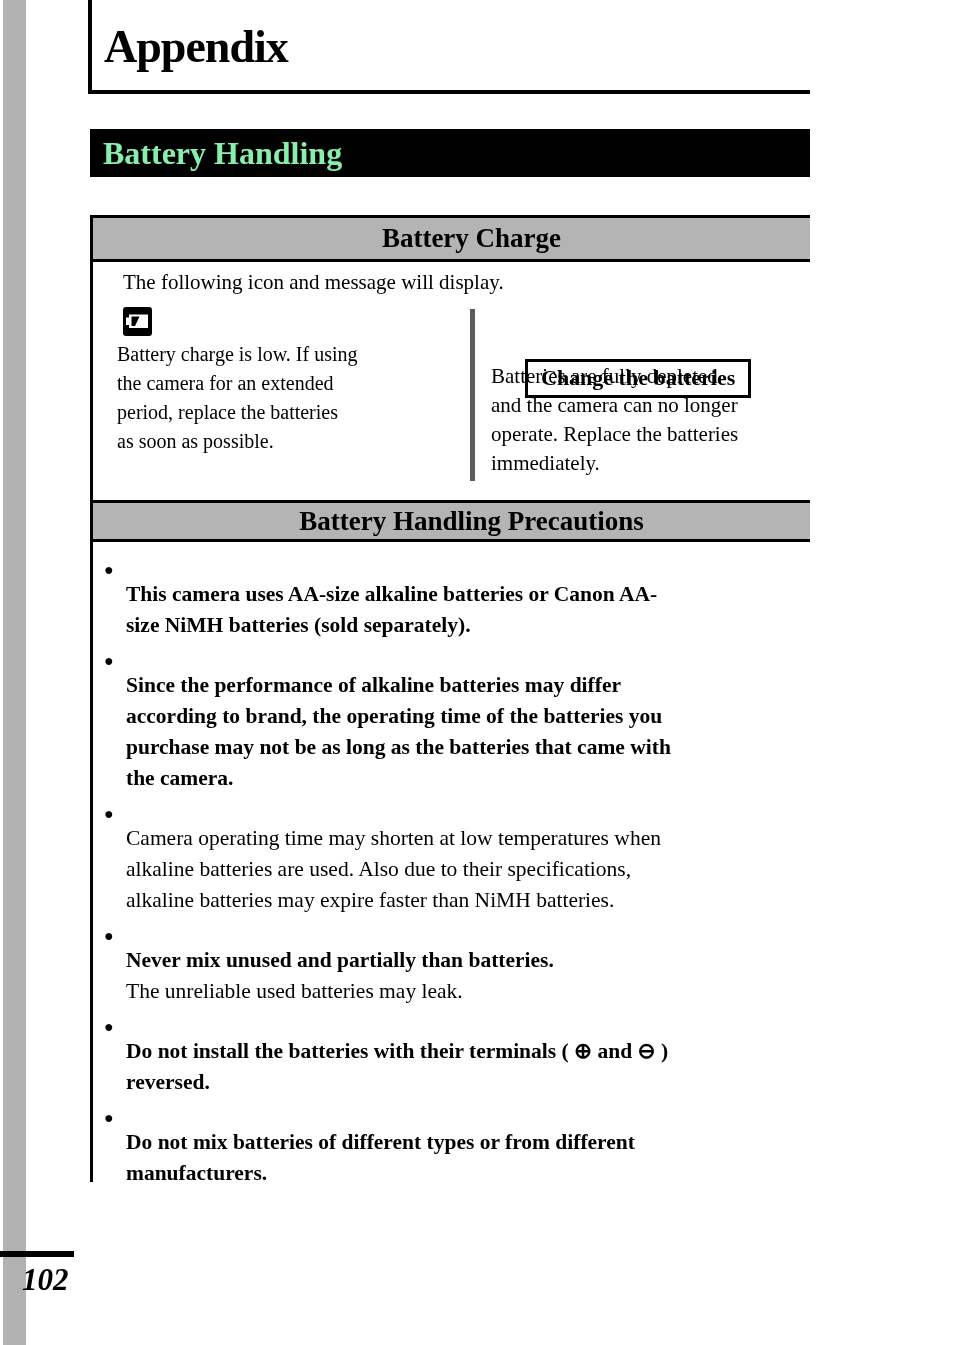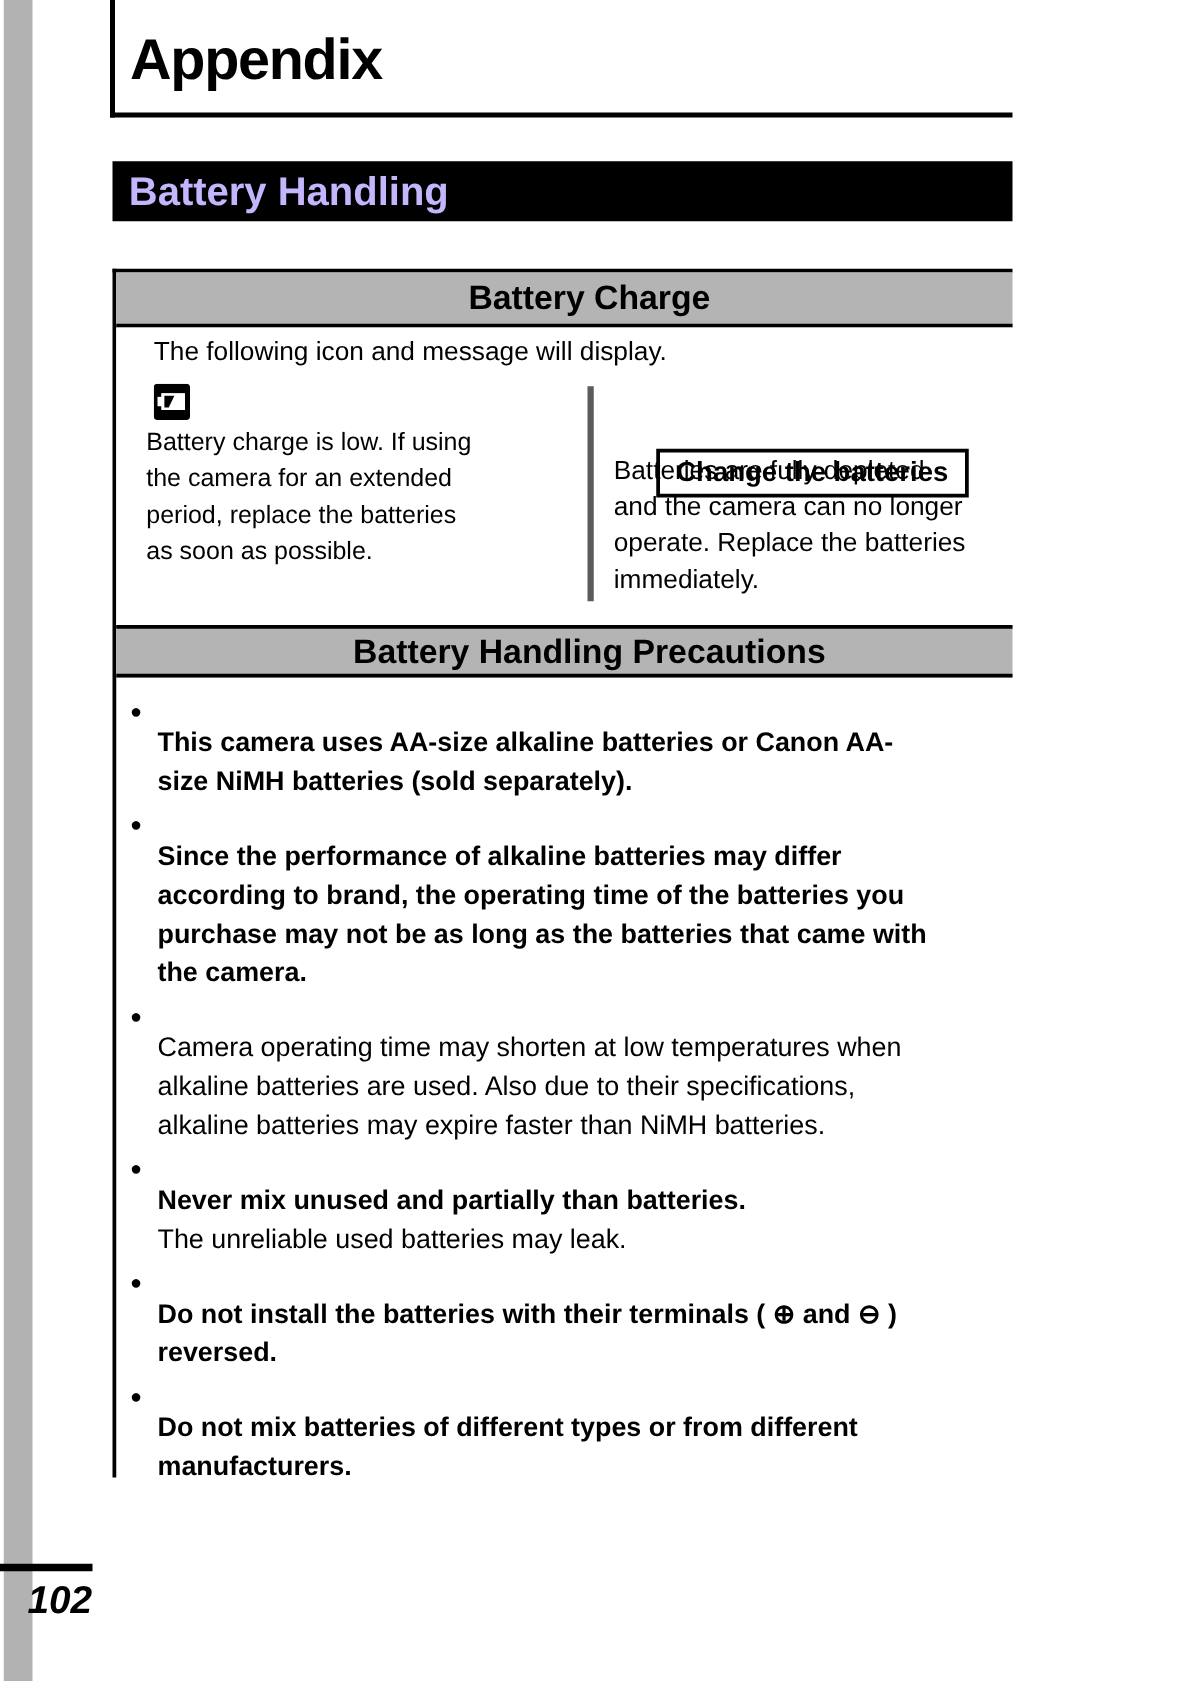--- a/index.html
+++ b/index.html
@@ -1,41 +1,41 @@
 <!DOCTYPE html>
 <html><head>
 <meta charset="utf-8">
 <style>
   html,body{margin:0;padding:0;background:#ffffff;}
   .page{
     position:relative;
     width:810px;height:1345px;
     background:#ffffff;
-    font-family:Liberation Sans, sans-serif;
+    font-family:Liberation Serif, serif;
     color:#000;
     overflow:hidden;
   }
   .sidebar-strip{
     position:absolute;left:3px;top:0;width:23px;height:1345px;
     background:#b2b2b2;
   }
   .appendix-block{
     position:absolute;left:88px;top:0;width:866px;height:94px;
     border-left:4px solid #000;
     border-bottom:4px solid #000;
     box-sizing:border-box;
   }
   .page-title{
     position:absolute;left:12px;top:22px;
     font-size:46px;font-weight:bold;letter-spacing:-1px;
     line-height:50px;
   }
   .section-banner{
     position:absolute;left:90px;top:129px;width:763px;height:48px;
-    background:#000;color:#c4b5fd;
+    background:#000;color:#86efac;
     box-sizing:border-box;
   }
   .section-banner-title{
     position:absolute;left:13px;top:0;
     font-size:32px;font-weight:bold;line-height:49px;letter-spacing:0px;
   }
   .btable{
     position:absolute;left:90px;top:215px;width:763px;height:967px;
     border-left:3px solid #000;
     border-right:3px solid #4d7c0f;

